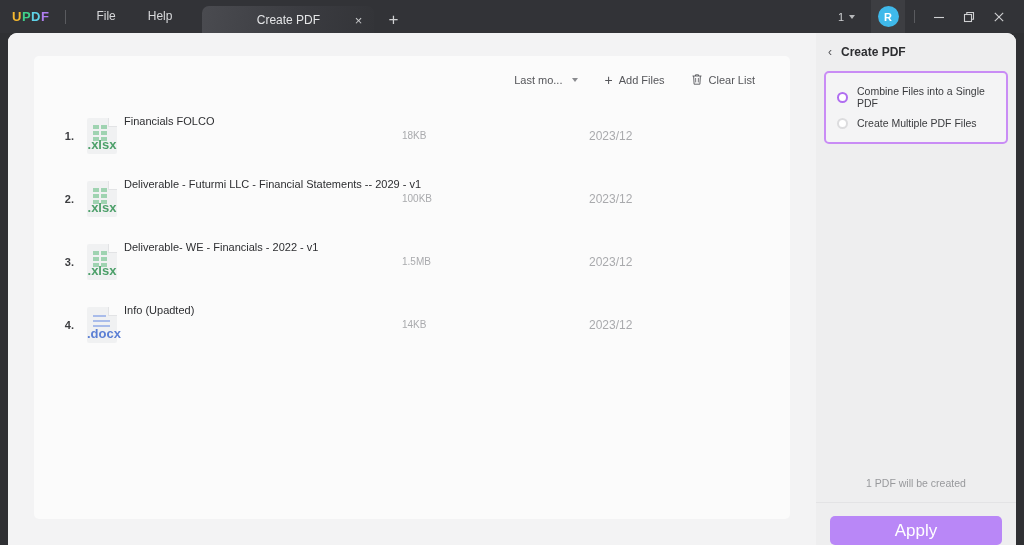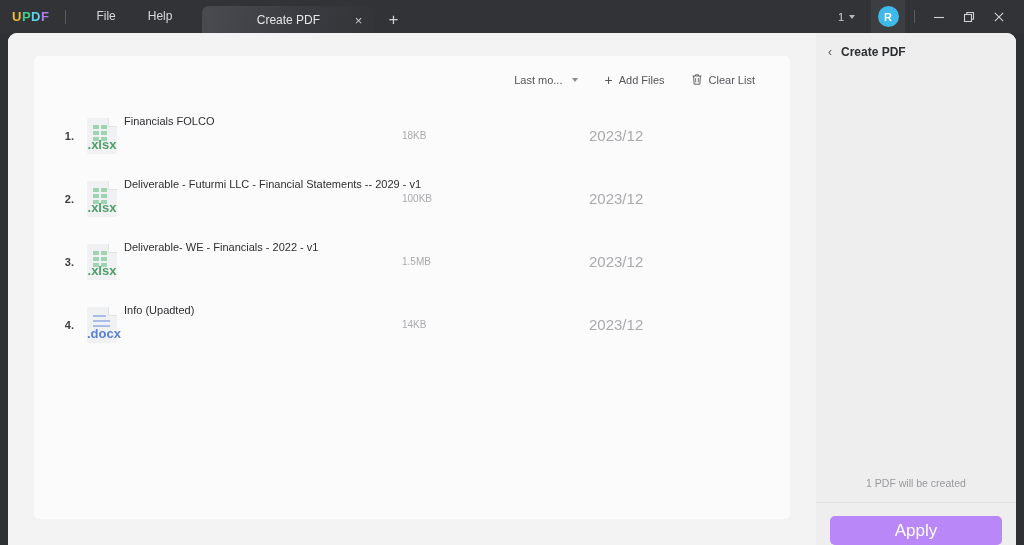--- a/index.html
+++ b/index.html
@@ -199,21 +199,21 @@
     align-self: flex-start;
     padding-top: 10px;
     line-height: 1.3;
   }
   .row-size {
     position: absolute; left: 368px;
     font-size: 10px; color: #a9aaad;
   }
   .row-date {
     position: absolute; left: 555px;
-    font-size: 15px; color: #a9aaad;
+    font-size: 12px; color: #a9aaad;
   }
 
   
   .right {
     position: absolute; top: 0; right: 0;
     width: 200px; height: 512px;
     background: #eeeeef;
     display: flex; flex-direction: column;
   }
   .right-header {
@@ -429,20 +429,30 @@
         </div>
       </div>
     </div>
 
     <div class="right">
       <div class="right-header">
         <span class="back-chevron">‹</span>
         <span class="right-title">Create PDF</span>
       </div>
 
+      <div class="option-box">
+        <div class="opt">
+          <span class="radio on"></span>
+          <span>Combine Files into a Single PDF</span>
+        </div>
+        <div class="opt">
+          <span class="radio"></span>
+          <span>Create Multiple PDF Files</span>
+        </div>
+      </div>
 
       <div class="right-spacer"></div>
 
       <div class="will-create">1 PDF will be created</div>
 
       <div class="right-foot">
         <button class="apply-btn">Apply</button>
       </div>
     </div>
 

